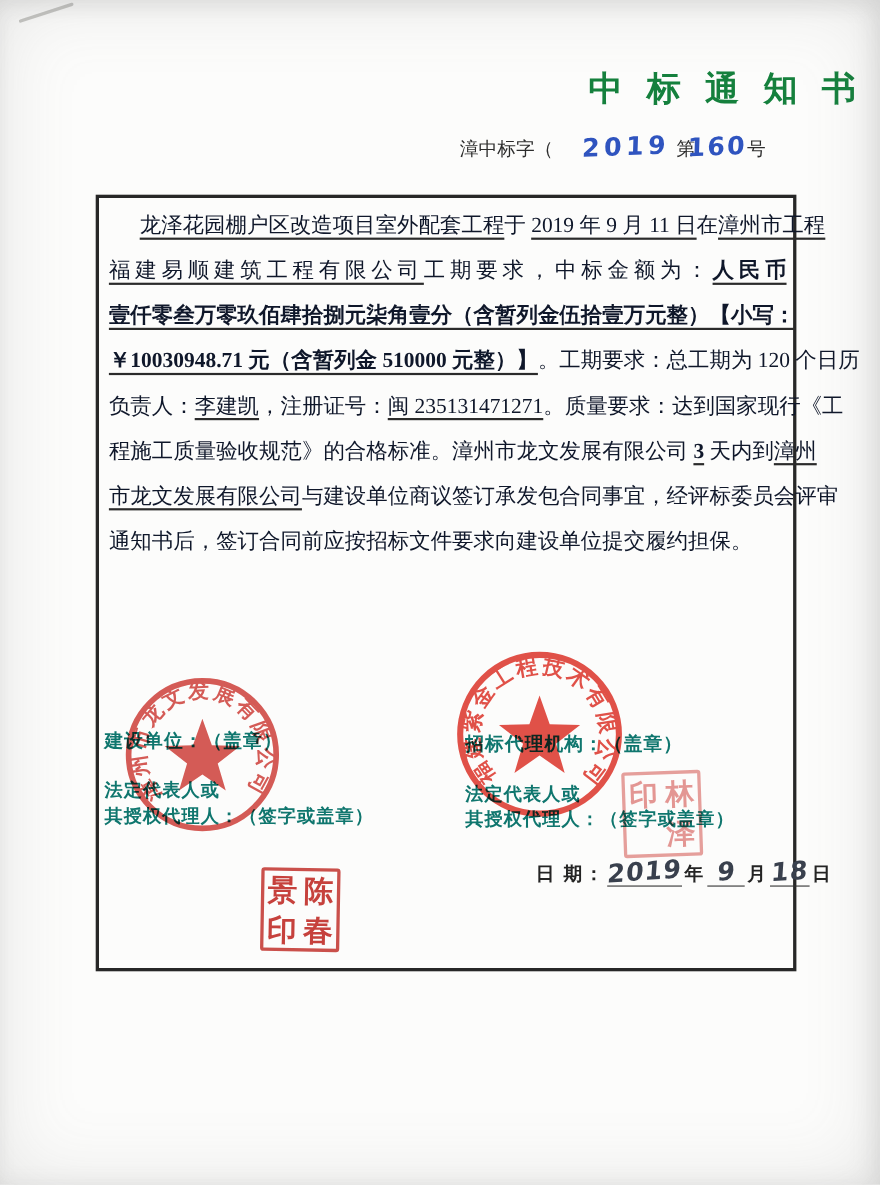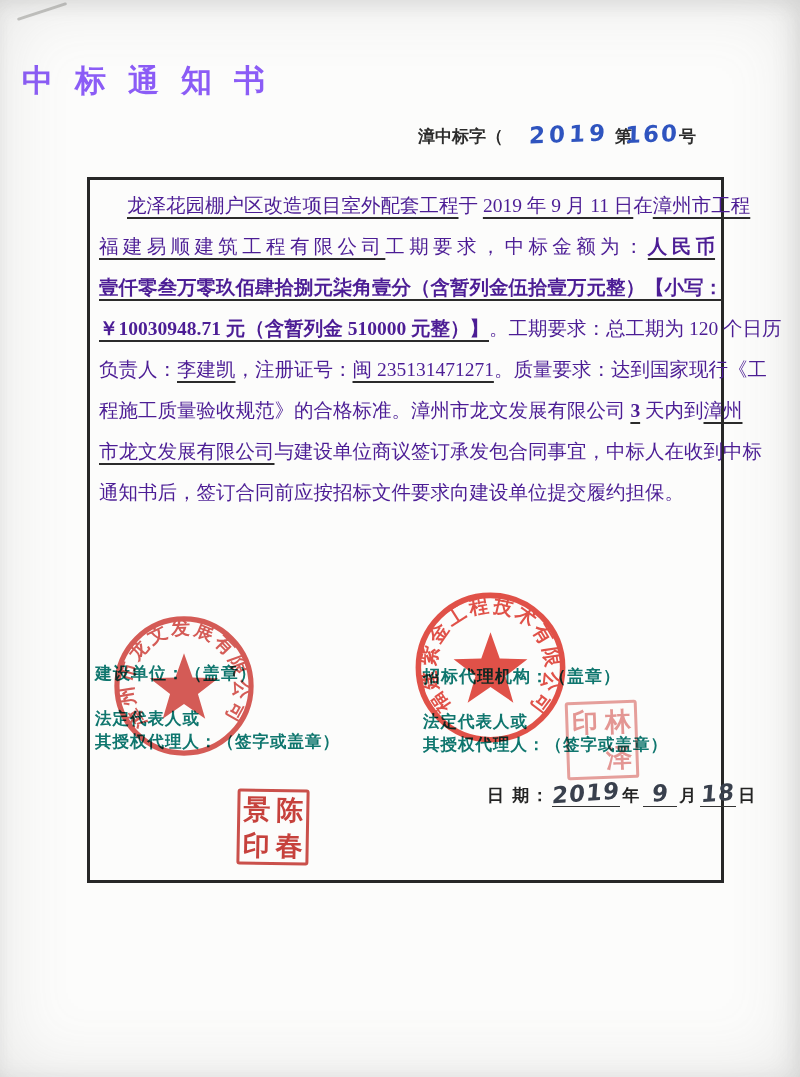--- a/index.html
+++ b/index.html
@@ -14,42 +14,42 @@
     box-shadow:inset 0 0 70px rgba(110,110,110,.16),
                inset -10px 0 20px rgba(110,110,110,.10),
                inset 0 8px 16px rgba(120,120,120,.08);
   }
   .corner-artifact{
     position:absolute;left:16px;top:10px;width:52px;height:3px;
     background:#9a9a98;opacity:.55;transform:rotate(-18deg);border-radius:2px;
   }
   .doc-title{
     position:absolute;left:0;right:0;top:60px;margin:0;
-    text-align:left;font-size:31px;font-weight:bold;
-    letter-spacing:22px;text-indent:22px;color:#8b5cf6;
+    text-align:right;font-size:31px;font-weight:bold;
+    letter-spacing:22px;text-indent:22px;color:#15803d;
   }
   .ref-line{
     position:absolute;left:418px;top:121px;white-space:nowrap;
     font-size:17px;color:#2c2c2c;
   }
-  .ref-line .printed{font-weight:bold;}
+  .ref-line .printed{font-weight:normal;}
   .hw-blue{
     display:inline-block;color:var(--ink-blue,#2f54bf);
     font-family:"DejaVu Sans",sans-serif;font-size:23px;font-weight:bold;
     transform:rotate(-2deg) skewX(-4deg);letter-spacing:4px;
   }
   .ref-line .yr{margin:0 6px 0 26px;}
   .ref-line .no{margin:0 0 0 -7px;letter-spacing:2px;}
   .body-box{
     position:absolute;left:87px;top:177px;width:631px;height:700px;
     border:3px solid #272727;background:transparent;
   }
   .body-text{
     position:absolute;left:99px;top:185px;width:616px;
-    font-size:19.5px;color:#4c1d95;
+    font-size:19.5px;color:#0f172a;
   }
   .bline{height:41px;line-height:41px;text-align:justify;text-align-last:justify;white-space:nowrap;}
   .bline.last{text-align-last:left;}
   .bline.indent{text-indent:28px;}
   .bline .u{
     text-decoration:underline;text-underline-offset:5px;
     text-decoration-thickness:1.5px;text-decoration-color:#2b2b2b;
   }
   .bline .b{font-weight:bold;font-family:Liberation Serif, serif;}
   .sig-label{
@@ -114,21 +114,21 @@
 
   <div class="body-box"></div>
 
   <div class="body-text">
       <div class="bline indent"><span class="u">龙泽花园棚户区改造项目室外配套工程</span><span>于 </span><span class="u">2019 年 9 月 11 日</span><span>在</span><span class="u">漳州市工程</span></div>
       <div class="bline"><span class="u">福建易顺建筑工程有限公司</span><span>工期要求，中标金额为：</span><span class="u b">人民币</span></div>
       <div class="bline"><span class="u b">壹仟零叁万零玖佰肆拾捌元柒角壹分（含暂列金伍拾壹万元整）【小写：</span></div>
       <div class="bline"><span class="u b">￥10030948.71 元（含暂列金 510000 元整）】</span><span>。工期要求：总工期为 120 个日历</span></div>
       <div class="bline"><span>负责人：</span><span class="u">李建凯</span><span>，注册证号：</span><span class="u">闽 235131471271</span><span>。质量要求：达到国家现行《工</span></div>
       <div class="bline"><span>程施工质量验收规范》的合格标准。漳州市龙文发展有限公司 </span><span class="u b">3</span><span> 天内到</span><span class="u">漳州</span></div>
-      <div class="bline"><span class="u">市龙文发展有限公司</span><span>与建设单位商议签订承发包合同事宜，中标人在收到中标</span></div>
+      <div class="bline"><span class="u">市龙文发展有限公司</span><span>与建设单位商议签订承发包合同事宜，经评标委员会评审</span></div>
       <div class="bline last"><span>通知书后，签订合同前应按招标文件要求向建设单位提交履约担保。</span></div>
     </div>
 
   <svg class="round-seal seal-left" style="left:98px;top:600px;" width="172" height="172" viewBox="0 0 200 200">
     <circle cx="100" cy="100" r="78"></circle>
     <polygon class="star" points="100,62 110,90.2 139.9,91 116.2,109.3 124.7,138 100,121 75.3,138 83.8,109.3 60.1,91 90,90.2"></polygon>
     <defs>
         <path id="sealPathL" d="M 57.6 142.4 A 60 60 0 1 1 142.4 142.4" fill="none"></path>
       </defs>
     <text textLength="278" lengthAdjust="spacingAndGlyphs">

